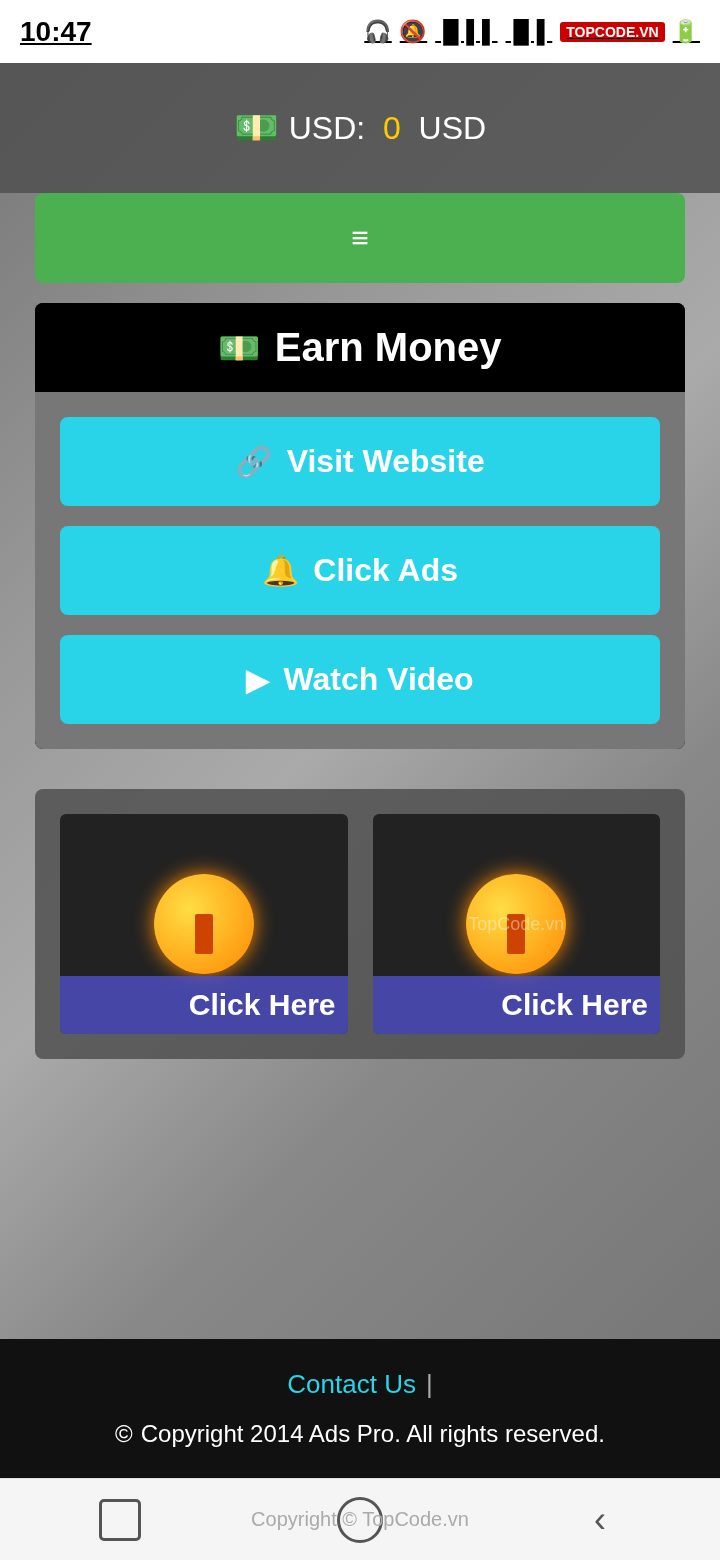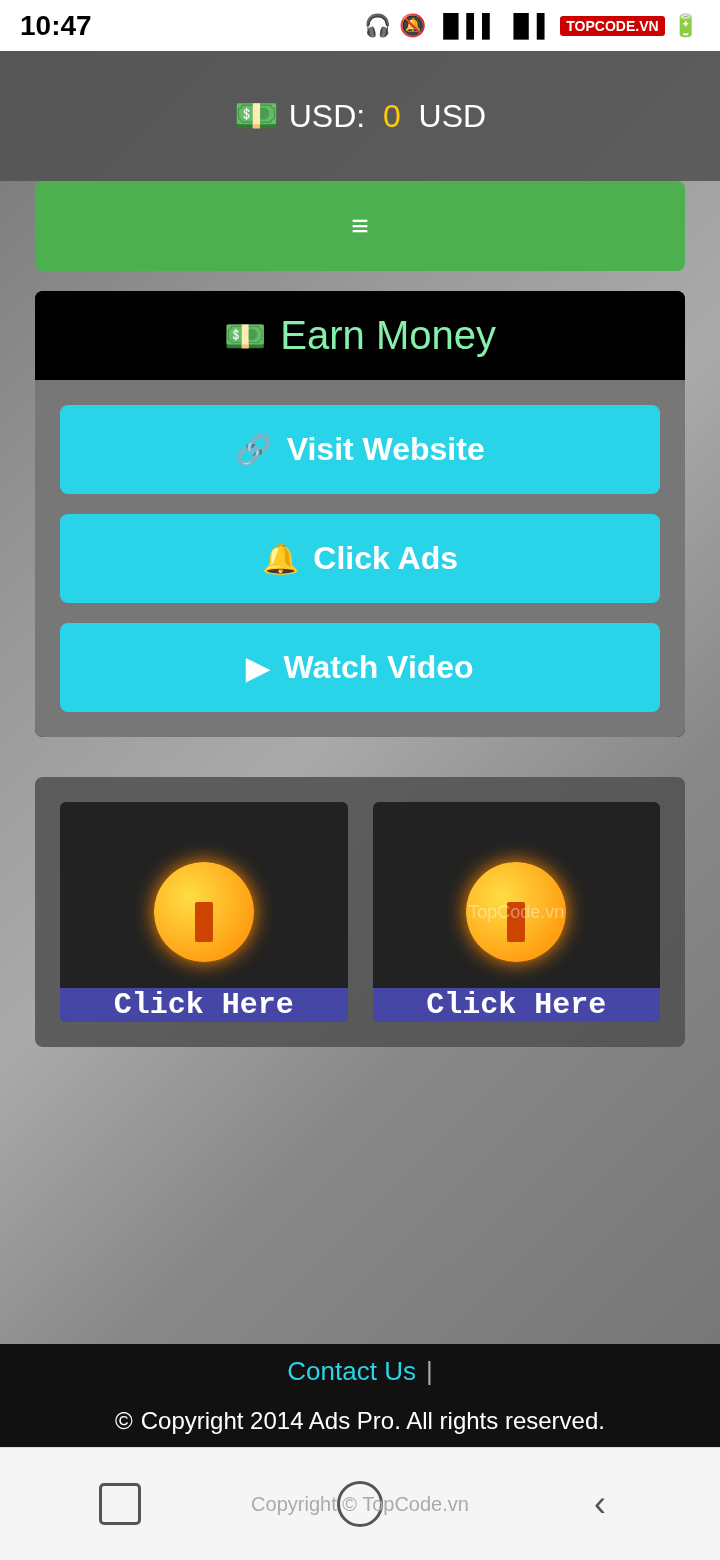--- a/index.html
+++ b/index.html
@@ -13,22 +13,23 @@
       flex-direction: column;
     }
 
     
     .status-bar {
       background: #fff;
       display: flex;
       justify-content: space-between;
       align-items: center;
       padding: 8px 20px;
-      height: 51px;
+      height: 63px;
       flex-shrink: 0;
+      text-decoration: underline;
     }
     .status-time {
       font-size: 28px;
       font-weight: bold;
       color: #000;
     }
     .status-icons {
       display: flex;
       align-items: center;
       gap: 8px;
@@ -125,22 +126,22 @@
       display: flex;
       align-items: center;
       justify-content: center;
       gap: 14px;
     }
     .earn-money-header-icon {
       font-size: 34px;
     }
     .earn-money-title {
       font-size: 40px;
-      font-weight: normal;
-      color: #86efac;
+      font-weight: bold;
+      color: #ffffff;
     }
     .earn-money-body {
       background: #777;
       padding: 25px;
       display: flex;
       flex-direction: column;
       gap: 20px;
     }
 
     
@@ -202,27 +203,26 @@
       bottom: 20px;
       left: 50%;
       transform: translateX(-50%);
       width: 18px;
       height: 40px;
       background: #cc4400;
       border-radius: 2px;
     }
     .ad-bottom {
       background: rgba(80,80,200,0.8);
-      padding: 0;
-      text-align: center;
+      padding: 12px;
+      text-align: right;
       position: absolute;
       bottom: 0;
       left: 0;
       right: 0;
-      font-family: Liberation Mono, monospace;
     }
     .ad-click-label {
       color: #fff;
       font-size: 30px;
       font-weight: bold;
     }
     .topcode-watermark {
       position: absolute;
       top: 50%;
       left: 50%;
@@ -236,21 +236,21 @@
 
     
     .spacer {
       flex: 1;
       min-height: 60px;
     }
 
     
     .footer {
       background: #111;
-      padding: 12px 20px;
+      padding: 30px 20px;
       text-align: center;
     }
     .footer-links {
       display: flex;
       justify-content: center;
       align-items: center;
       gap: 10px;
       margin-bottom: 20px;
     }
     .footer-link {
@@ -307,21 +307,21 @@
     .nav-chevron {
       font-size: 36px;
       color: #555;
     }
     .bottom-bar-wrapper {
       position: relative;
       background: #f5f5f5;
       display: flex;
       justify-content: space-around;
       align-items: center;
-      height: 113px;
+      height: 82px;
       border-top: 1px solid #ddd;
       flex-shrink: 0;
     }
   </style>
 </head>
 <body>
 
 <div class="status-bar">
   <span class="status-time">10:47</span>
   <div class="status-icons">

